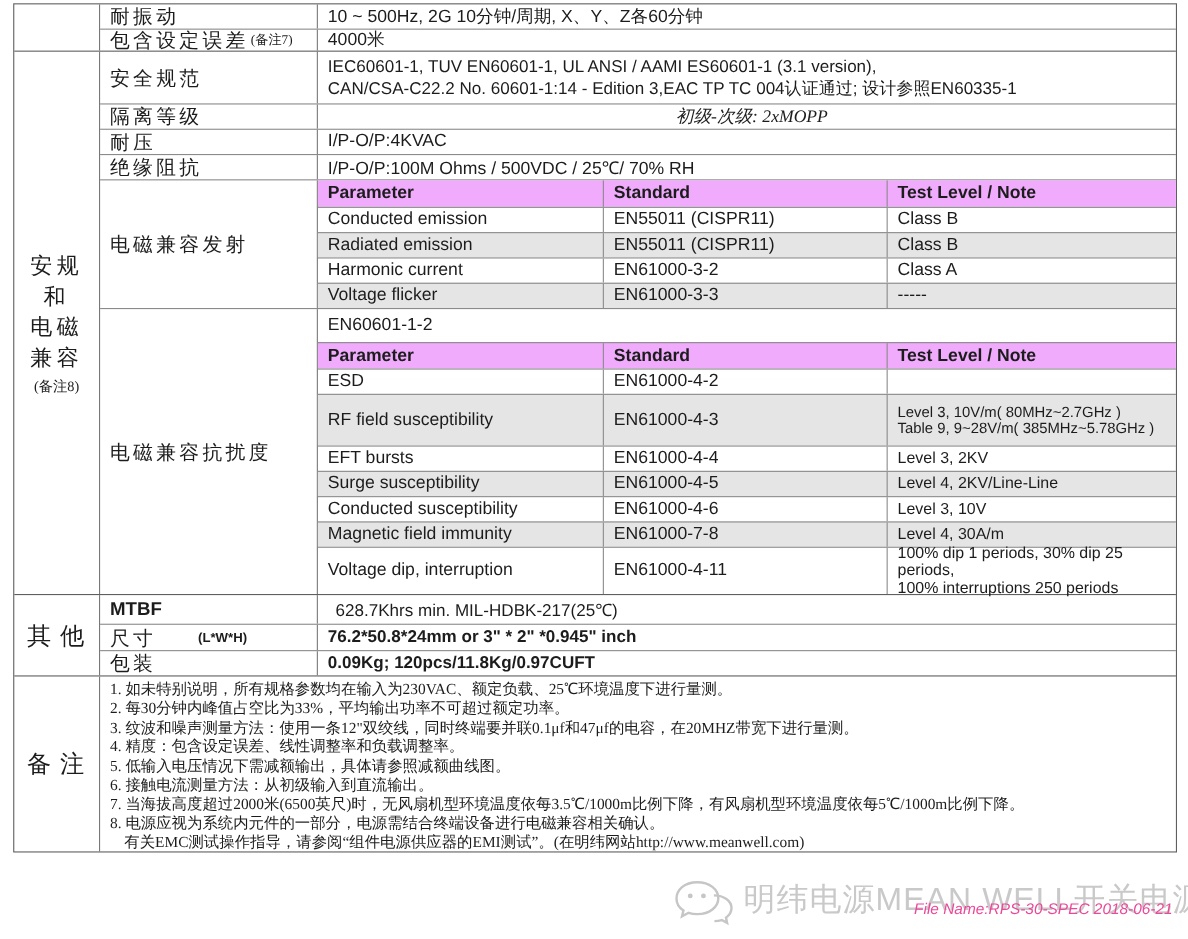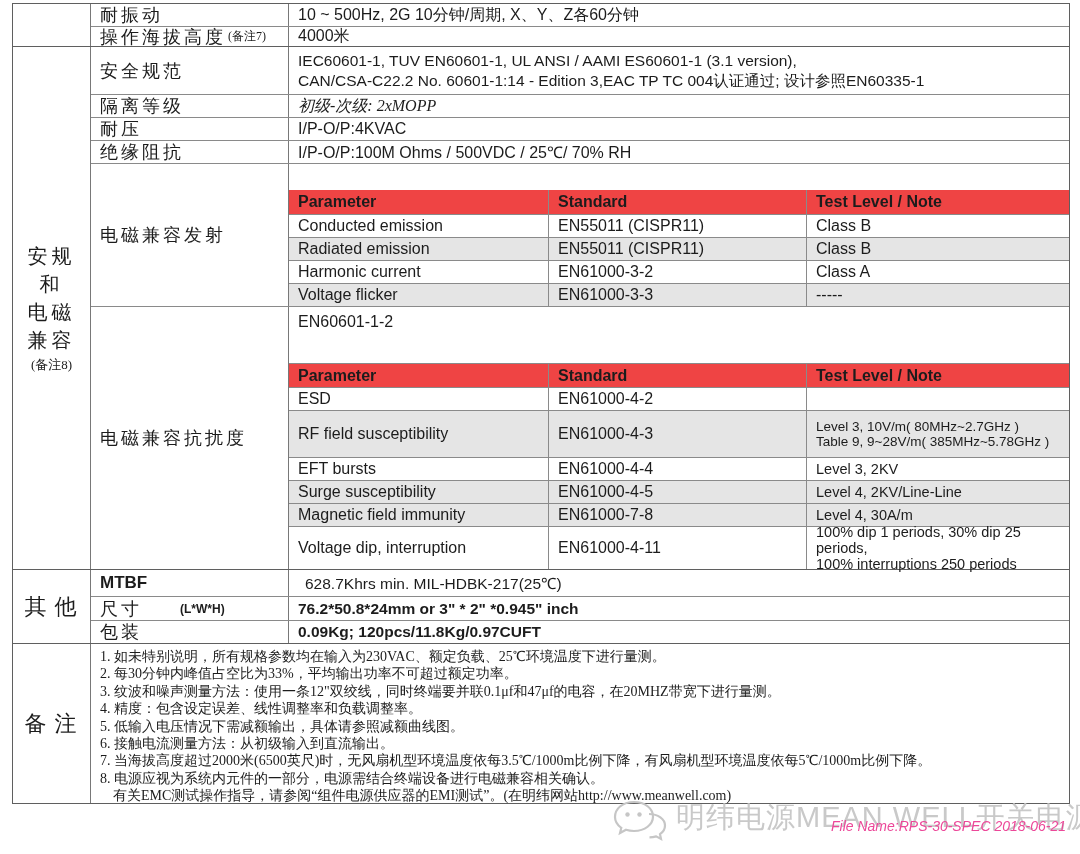--- a/index.html
+++ b/index.html
@@ -25,34 +25,34 @@
   .plabel{
     width:198px;border-right:1px solid #787878;box-sizing:border-box;
     font-family:"Liberation Serif",serif;font-size:18px;letter-spacing:3px;
     display:flex;align-items:center;padding-left:9px;flex:none;
   }
   .plabel .small{font-size:12px;letter-spacing:0;margin-left:2px;white-space:nowrap;}
   .pvalue{
     flex:1;display:flex;flex-direction:column;justify-content:center;
     padding-left:9px;box-sizing:border-box;font-size:16px;min-width:0;
   }
-  .serifv{font-family:"Liberation Serif",serif;font-style:italic;}
+  .serifv{font-family:"Liberation Serif",serif;font-style:italic;text-align:center;}
   .fs15{font-size:15.5px;line-height:20px;}
   
   .h22{height:22px;} .h20{height:20px;} .h47{height:47px;} .h23{height:23px;}
   .h24{height:24px;} .h26{height:26px;} .h43{height:43px;}
   
   .subwrap{flex:1;display:flex;flex-direction:column;min-width:0;}
   .introrow{
     height:30px;display:flex;align-items:center;padding-left:9px;
     font-size:16px;box-sizing:border-box;
   }
   .srow{display:flex;box-sizing:border-box;border-top:1px solid #8a8a8a;min-width:0;}
   .srow:first-child{border-top:none;}
-  .shead{background:#ef4444;font-weight:bold;margin-top:26px;}
+  .shead{background:#f0abfc;font-weight:bold;}
   .alt{background:#e5e5e5;}
   .c1,.c2,.c3{display:flex;flex-direction:column;justify-content:center;
     padding-left:9px;box-sizing:border-box;font-size:16px;min-width:0;}
   .c1{width:260px;border-right:1px solid #8a8a8a;flex:none;}
   .c2{width:258px;border-right:1px solid #8a8a8a;flex:none;}
   .c3{flex:1;}
   .tlev{font-size:14.5px;line-height:16px;}
   .tlev2{font-size:13.5px;line-height:15.5px;}
   .center-label{justify-content:flex-start;}
   
@@ -92,21 +92,21 @@
       <div class="row h22">
         <div class="plabel">
             <span>耐振动</span>
           </div>
         <div class="pvalue">
             <span>10 ~ 500Hz, 2G 10分钟/周期, X、Y、Z各60分钟</span>
           </div>
       </div>
       <div class="row h20 bt">
         <div class="plabel">
-            <span>操作海拔高度</span>
+            <span>包含设定误差</span>
             <span class="small">(备注7)</span>
           </div>
         <div class="pvalue">
             <span>4000米</span>
           </div>
       </div>
     </div>
   </div>
 
   <div class="sec">
@@ -210,20 +210,25 @@
           </div>
           <div class="srow h23">
             <div class="c1">EFT bursts</div>
             <div class="c2">EN61000-4-4</div>
             <div class="c3 tlev">Level 3, 2KV</div>
           </div>
           <div class="srow h23 alt">
             <div class="c1">Surge susceptibility</div>
             <div class="c2">EN61000-4-5</div>
             <div class="c3 tlev">Level 4,  2KV/Line-Line</div>
+          </div>
+          <div class="srow h23">
+            <div class="c1">Conducted susceptibility</div>
+            <div class="c2">EN61000-4-6</div>
+            <div class="c3 tlev">Level 3, 10V</div>
           </div>
           <div class="srow h23 alt">
             <div class="c1">Magnetic field immunity</div>
             <div class="c2">EN61000-7-8</div>
             <div class="c3 tlev">Level 4, 30A/m</div>
           </div>
           <div class="srow h43">
             <div class="c1">Voltage dip, interruption</div>
             <div class="c2">EN61000-4-11</div>
             <div class="c3 tlev">

